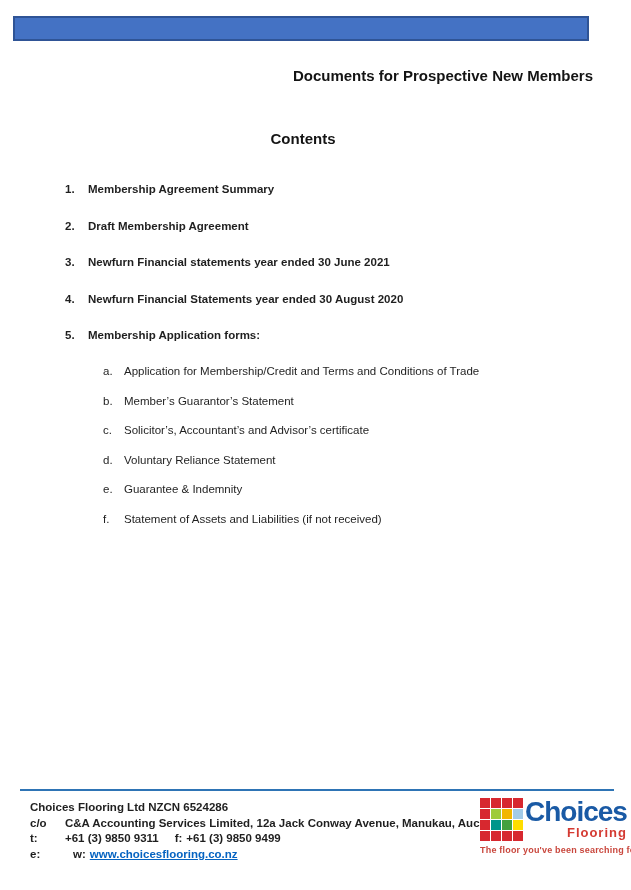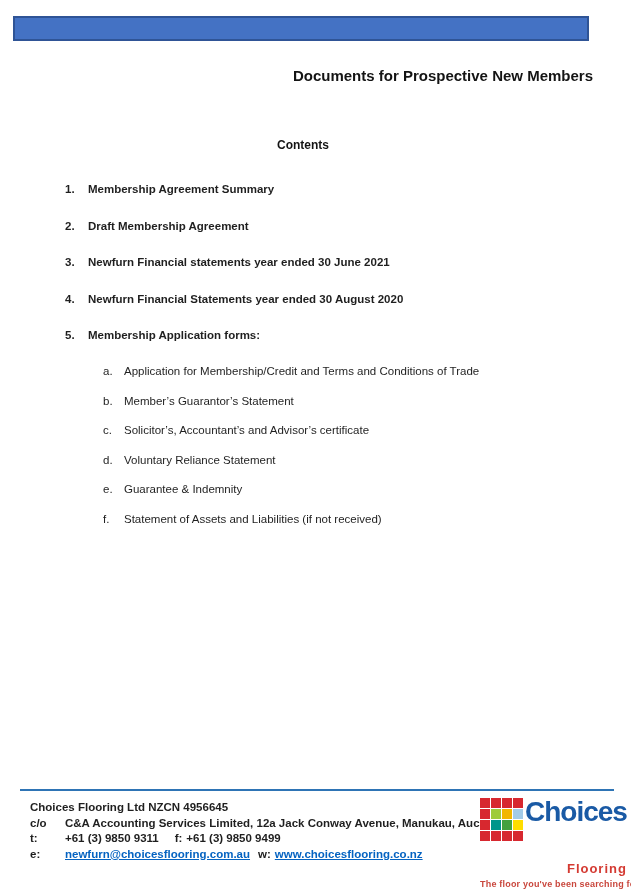--- a/index.html
+++ b/index.html
@@ -33,24 +33,23 @@
     text-align: right;
     font-size: 15px;
     font-weight: bold;
     color: #141414;
   }
   .contents-heading {
     position: absolute;
     left: 13px; top: 130px;
     width: 580px;
     text-align: center;
-    font-size: 12px;
+    font-size: 15px;
     font-weight: bold;
     color: #141414;
-    margin-top: 8px;
   }
 
   
   .main-list {
     position: absolute;
     left: 65px; top: 182px;
     font-size: 11.5px;
     font-weight: bold;
   }
   .main-list .row {
@@ -118,21 +117,20 @@
     gap: 1px;
     background: #ffffff;
     flex: 0 0 auto;
   }
   .tile { width: 10px; height: 10px; }
   .logo-right {
     display: flex;
     flex-direction: column;
     align-items: flex-end;
     margin-left: 2px;
-    gap: 36px;
   }
   .logo-name {
     font-size: 28px;
     font-weight: bold;
     letter-spacing: -1px;
     line-height: 27px;
     color: #1A5AA5;
   }
   .logo-subname {
     font-size: 13px;
@@ -209,36 +207,35 @@
     <div class="row">
       <span class="num">f.</span>
       <span class="lbl">Statement of Assets and Liabilities (if not received)</span>
     </div>
   </div>
 
   <div class="footer-rule" style="border-top-color: rgb(46, 116, 181);"></div>
 
   <div class="footer-text">
     <div class="line">
-      <span>Choices Flooring Ltd NZCN 4956645</span>
+      <span>Choices Flooring Ltd NZCN 6524286</span>
     </div>
     <div class="line">
       <span class="flabel">c/o</span>
       <span>C&amp;A Accounting Services Limited, 12a Jack Conway Avenue, Manukau, Auckland</span>
     </div>
     <div class="line">
       <span class="flabel">t:</span>
       <span>+61 (3) 9850 9311</span>
       <span class="gap1"></span>
       <span class="pair">f:</span>
       <span>+61 (3) 9850 9499</span>
     </div>
     <div class="line">
       <span class="flabel">e:</span>
-      <a class="link" style="color: rgb(5, 99, 193);">newfurn@choicesflooring.com.au</a>
       <span class="gap2"></span>
       <span class="pair">w:</span>
       <a class="link" style="color: rgb(5, 99, 193);">www.choicesflooring.co.nz</a>
     </div>
   </div>
 
   <div class="logo">
     <div class="logo-row">
       <div class="tile-grid">
           <div class="tile" style="background: rgb(215, 40, 47);"></div>

